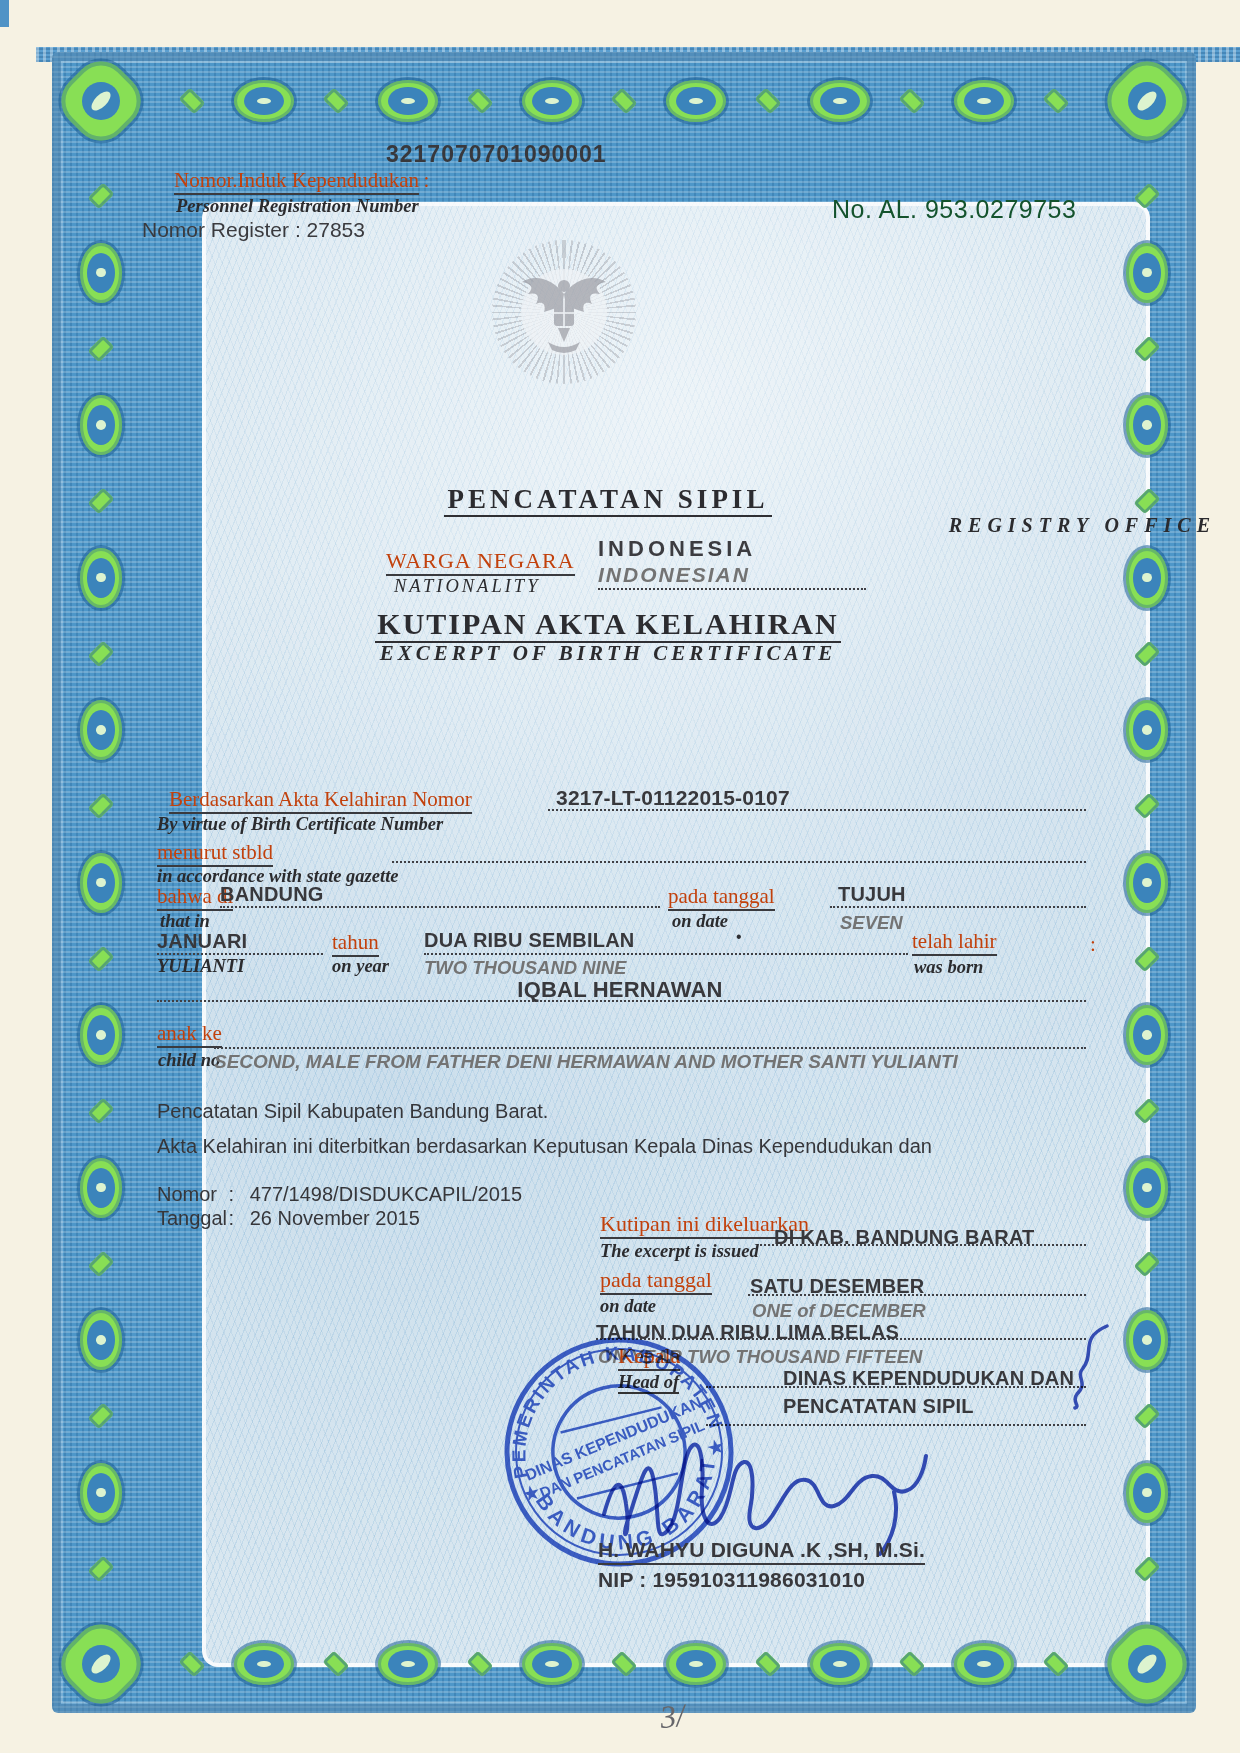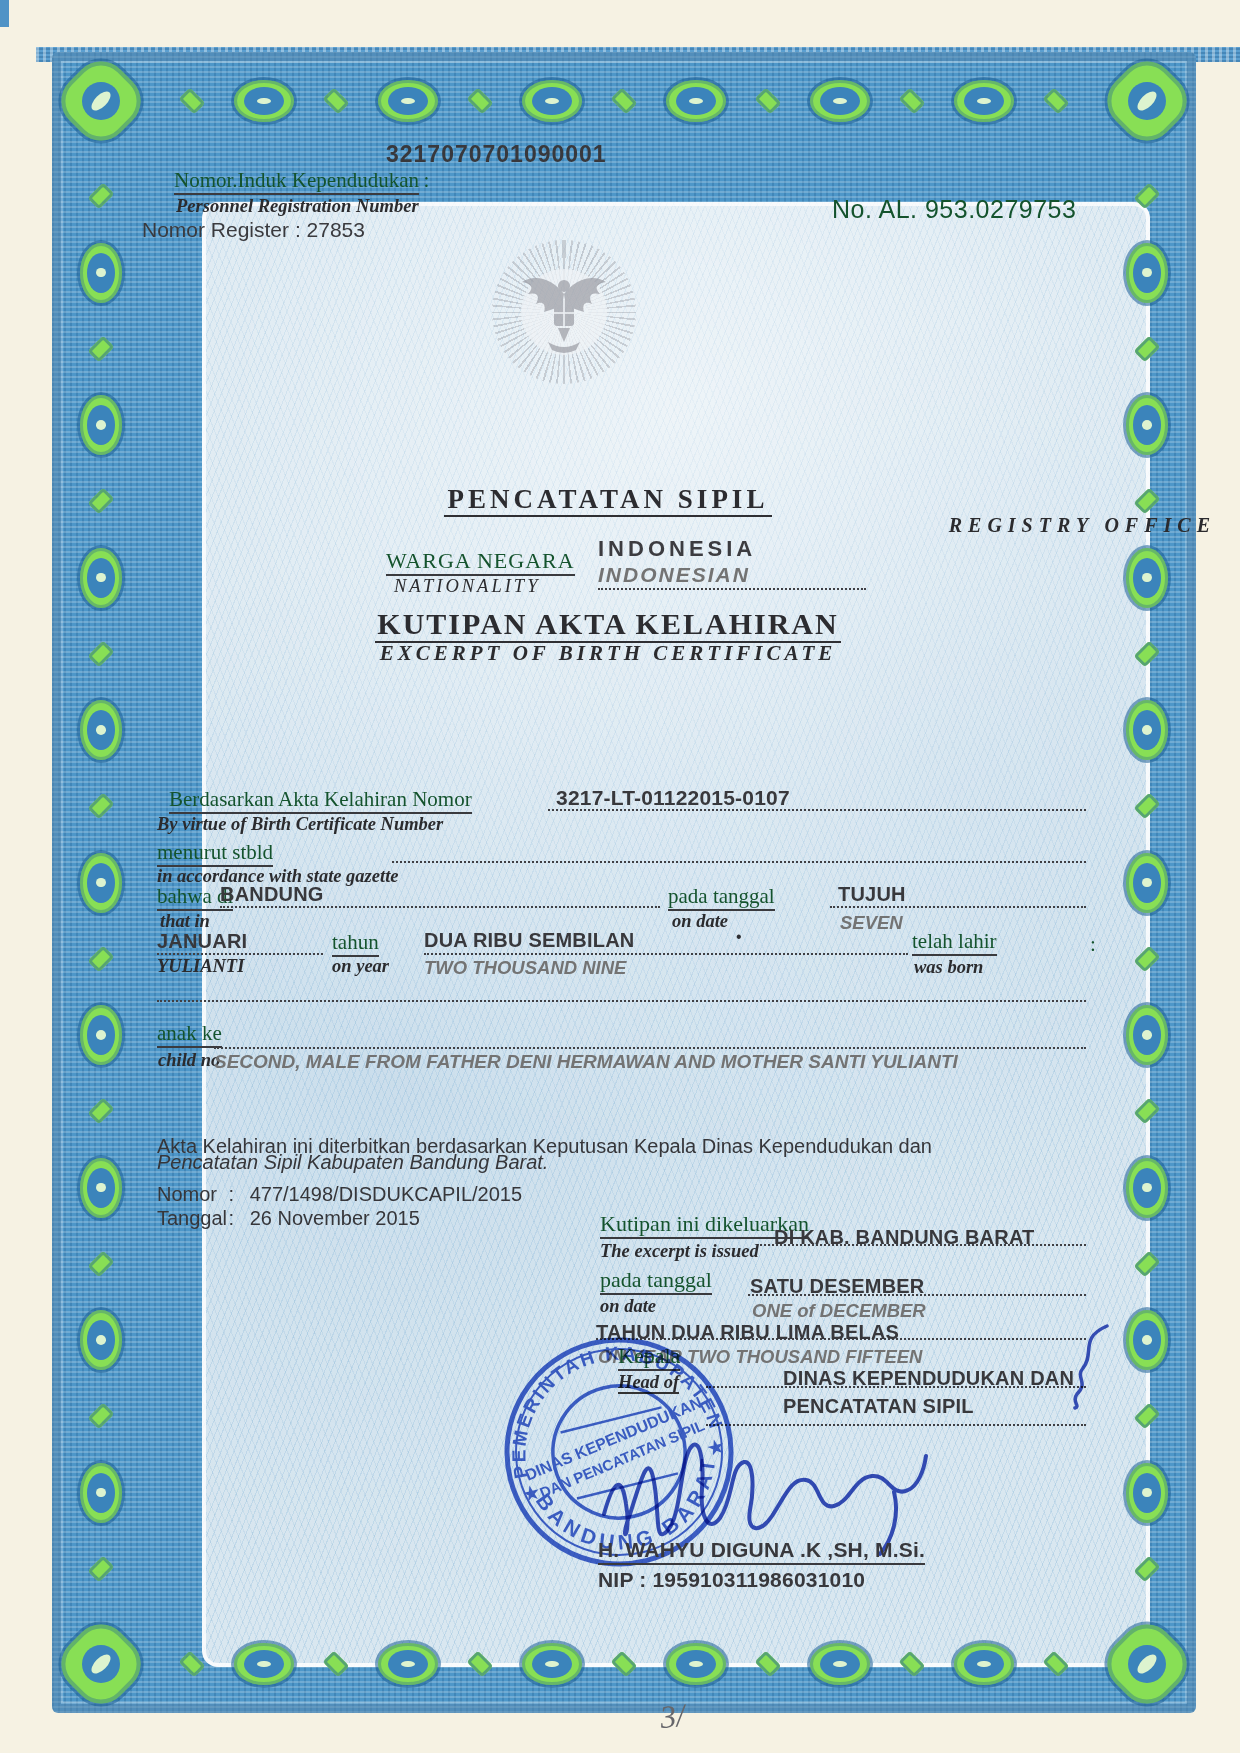--- a/index.html
+++ b/index.html
@@ -36,21 +36,21 @@
   .m-slit{position:absolute;left:32%;top:38%;right:32%;bottom:38%;background:#ddf3cf;border-radius:50%;}
   .lk{width:22px;height:16px;background:#88df55;transform:rotate(45deg);border-radius:4px;
       box-shadow:inset 0 0 0 3px rgba(28,94,150,.45);}
   .lk.v{width:16px;height:22px;}
   .corner{position:absolute;width:72px;height:72px;background:#88df55;border-radius:38%;
       transform:rotate(45deg);box-shadow:0 0 0 3px rgba(28,94,150,.55), inset 0 0 0 4px rgba(28,94,150,.35);}
   .corner i{position:absolute;left:17px;top:17px;right:17px;bottom:17px;background:#3b84bb;border-radius:50%;display:block;}
   .corner b{position:absolute;left:30px;top:24px;right:30px;bottom:24px;background:#ddf3cf;border-radius:50%;display:block;}
   
   .abs{position:absolute;white-space:nowrap;}
-  .srf{font-family:"Liberation Serif",serif;font-size:21px;color:#14532d;}
+  .srf{font-family:"Liberation Serif",serif;font-size:21px;color:#c2410c;}
   .srf-u{border-bottom:2px solid #3a3a3e;padding-bottom:1px;}
   .srf-it{font-family:"Liberation Serif",serif;font-style:italic;font-weight:700;font-size:18.5px;color:#2b2b2e;}
   .val{font-weight:700;font-size:20px;color:#38383c;letter-spacing:.2px;}
   .val-it{font-style:italic;font-weight:700;font-size:18.5px;color:#737373;}
   .sans{font-size:20px;color:#36363a;}
   .dots{position:absolute;height:0;border-bottom:2.6px dotted #3f3f44;}
   .ttl{font-family:"Liberation Serif",serif;font-weight:700;color:#2c2c30;}
   
   #emblem{position:absolute;left:492px;top:240px;width:144px;height:144px;border-radius:50%;
     background:repeating-conic-gradient(rgba(125,125,133,.38) 0 1.6deg, rgba(235,238,240,0) 1.6deg 5.6deg);
@@ -364,28 +364,29 @@
   <div class="dots" style="left:424px;top:953px;width:484px;"></div>
   <div class="abs" style="left:736px;top:928px;font-size:16px;color:#2e2e32;">•</div>
   <div class="abs" style="left:912px;top:929px;"><span class="srf srf-u">telah lahir</span></div>
   <div class="abs srf" style="left:1090px;top:932px;">:</div>
   <div class="abs srf-it" style="left:157px;top:956px;">YULIANTI</div>
   <div class="abs srf-it" style="left:332px;top:956px;">on year</div>
   <div class="abs val-it" style="left:424px;top:957px;">TWO THOUSAND NINE</div>
   <div class="abs srf-it" style="left:914px;top:957px;">was born</div>
 
   <div class="dots" style="left:157px;top:1000px;width:929px;"></div>
+  <div class="abs val" style="left:0;top:977px;width:1240px;text-align:center;font-size:22px;">IQBAL HERNAWAN</div>
 
   <div class="abs" style="left:157px;top:1021px;"><span class="srf srf-u">anak ke</span></div>
   <div class="dots" style="left:214px;top:1047px;width:872px;"></div>
   <div class="abs srf-it" style="left:158px;top:1050px;">child no</div>
   <div class="abs val-it" style="left:214px;top:1051px;font-size:19px;">SECOND, MALE FROM FATHER DENI HERMAWAN AND MOTHER SANTI YULIANTI</div>
 
   <div class="abs sans" style="left:157px;top:1135px;">Akta Kelahiran ini diterbitkan berdasarkan Keputusan Kepala Dinas Kependudukan dan</div>
-  <div class="abs sans" style="left:157px;top:1151px;font-style:italic;">Pencatatan Sipil Kabupaten Bandung Barat.</div>
+  <div class="abs sans" style="left:157px;top:1100px;">Pencatatan Sipil Kabupaten Bandung Barat.</div>
   <div class="abs sans" style="left:157px;top:1183px;">
     <span style="display:inline-block;width:66px;">Nomor</span>
     <span>:</span>
     <span style="margin-left:10px;">477/1498/DISDUKCAPIL/2015</span>
   </div>
   <div class="abs sans" style="left:157px;top:1207px;">
     <span style="display:inline-block;width:66px;">Tanggal</span>
     <span>:</span>
     <span style="margin-left:10px;">26 November 2015</span>
   </div>

